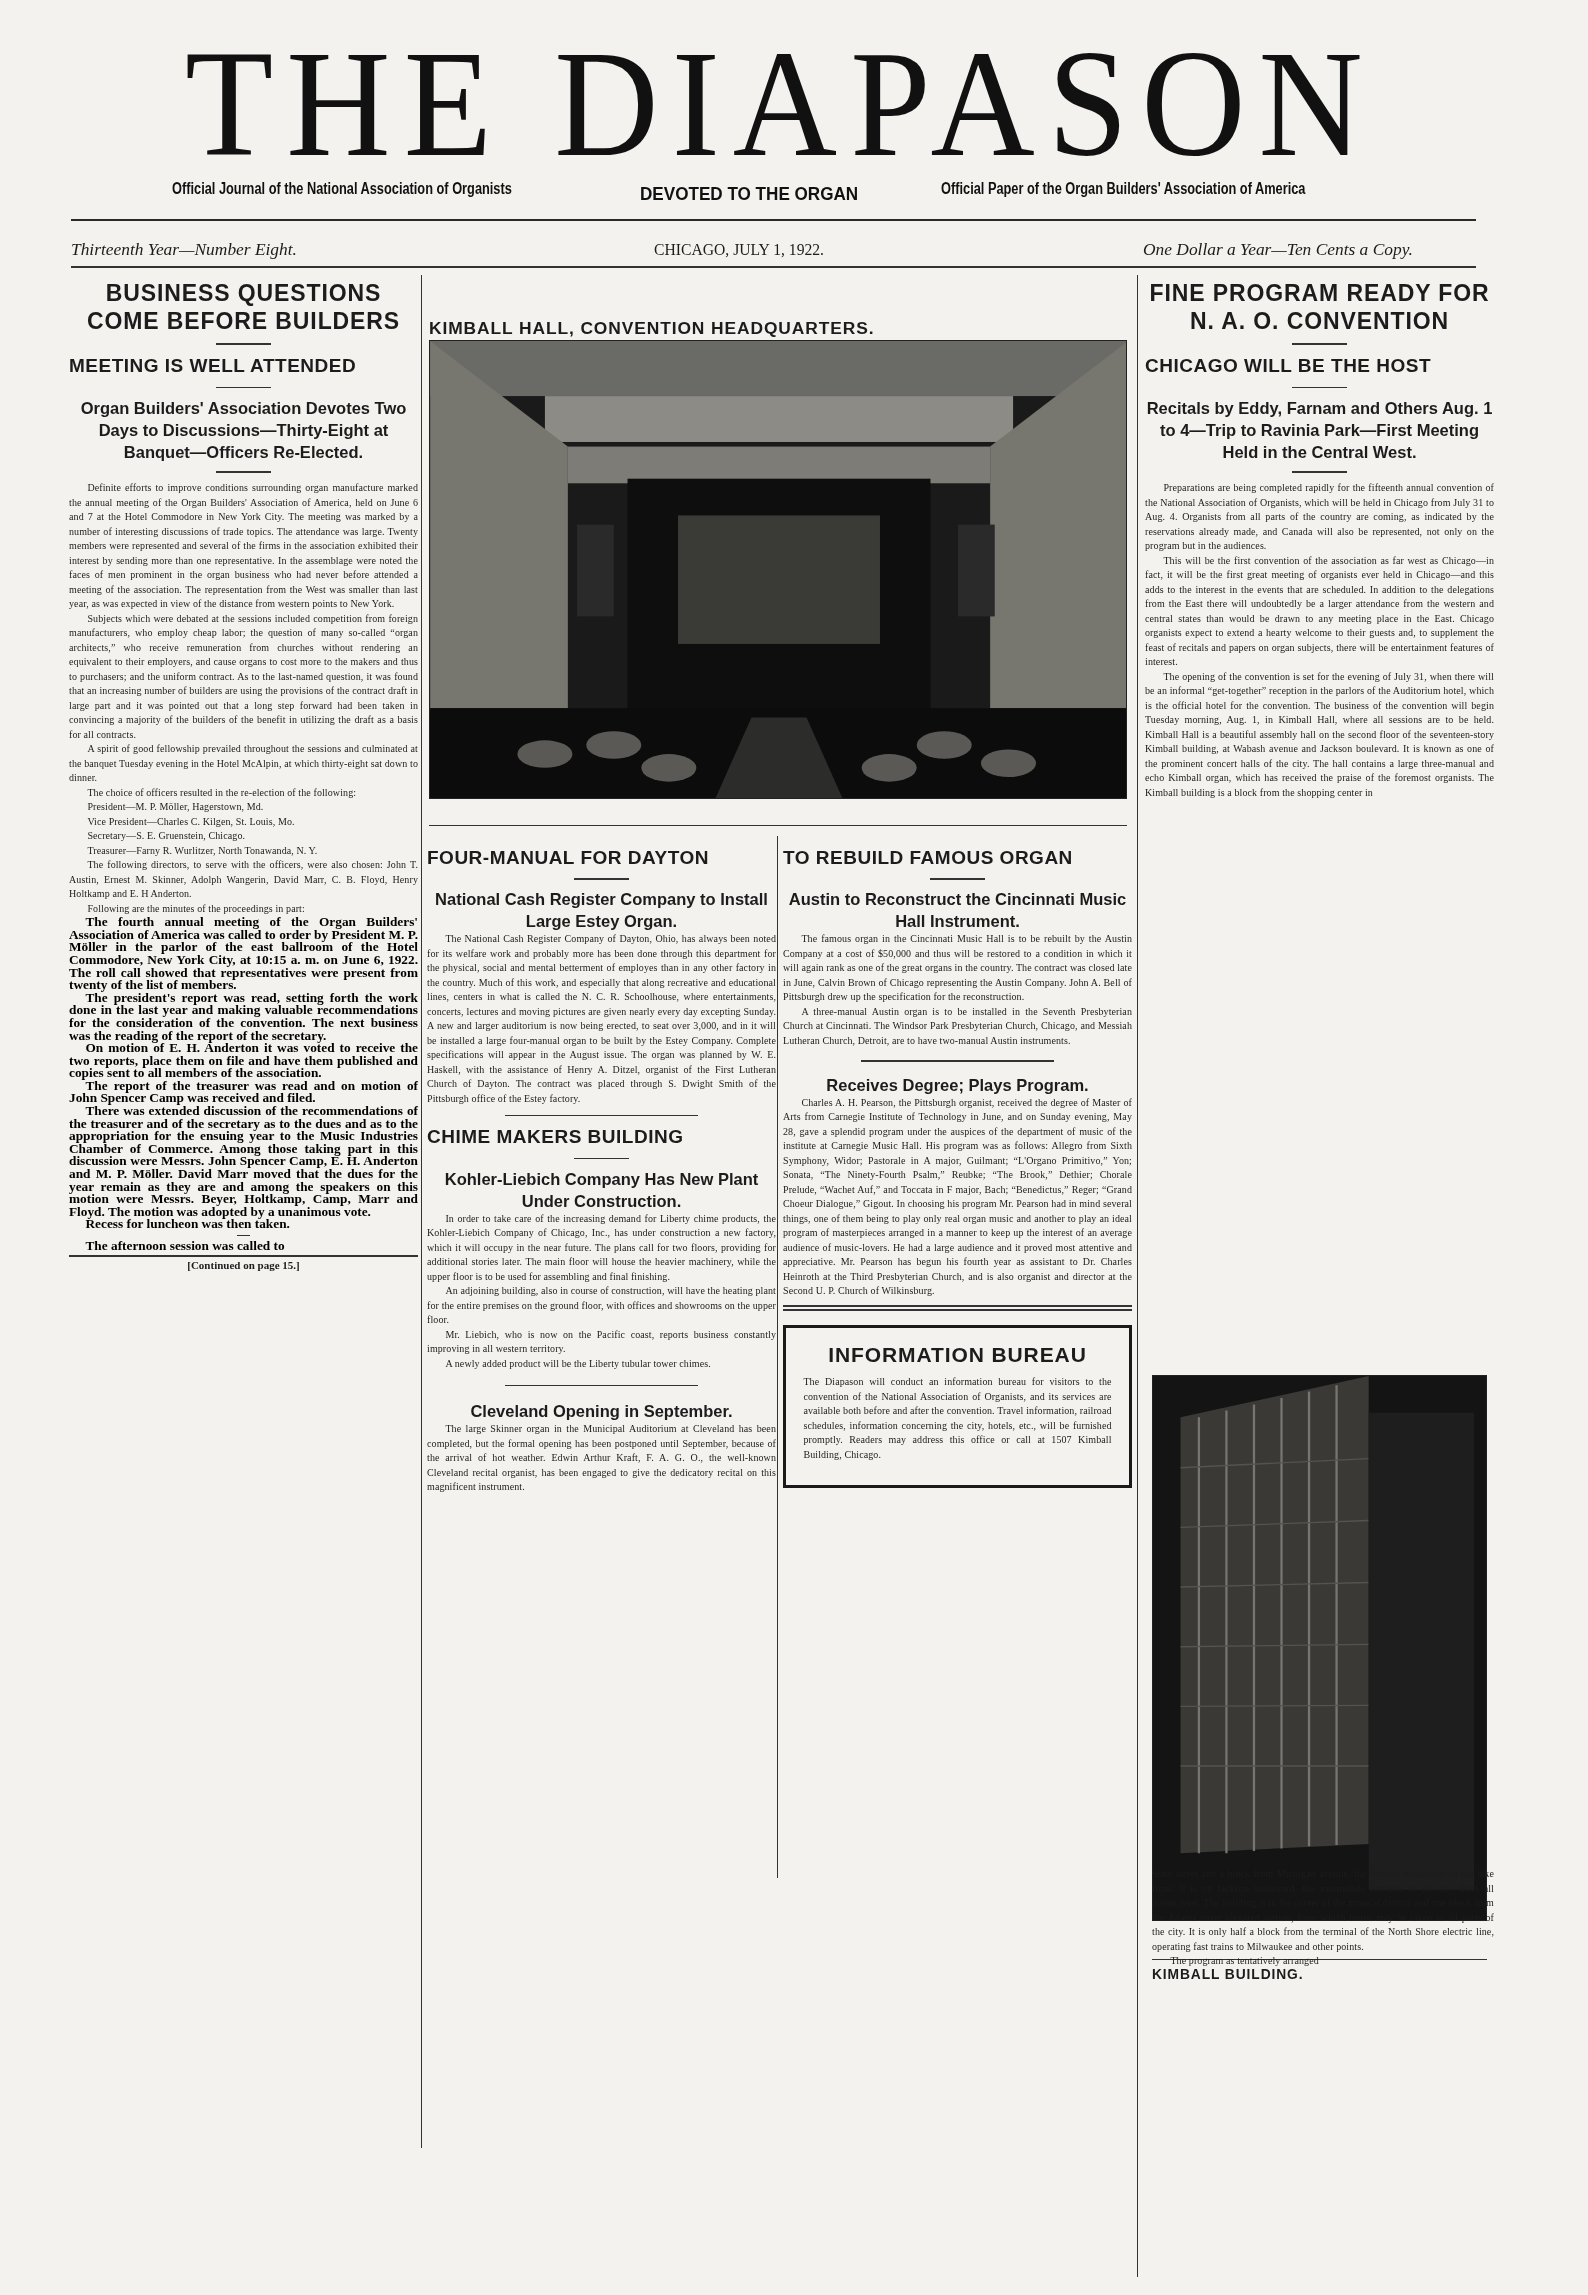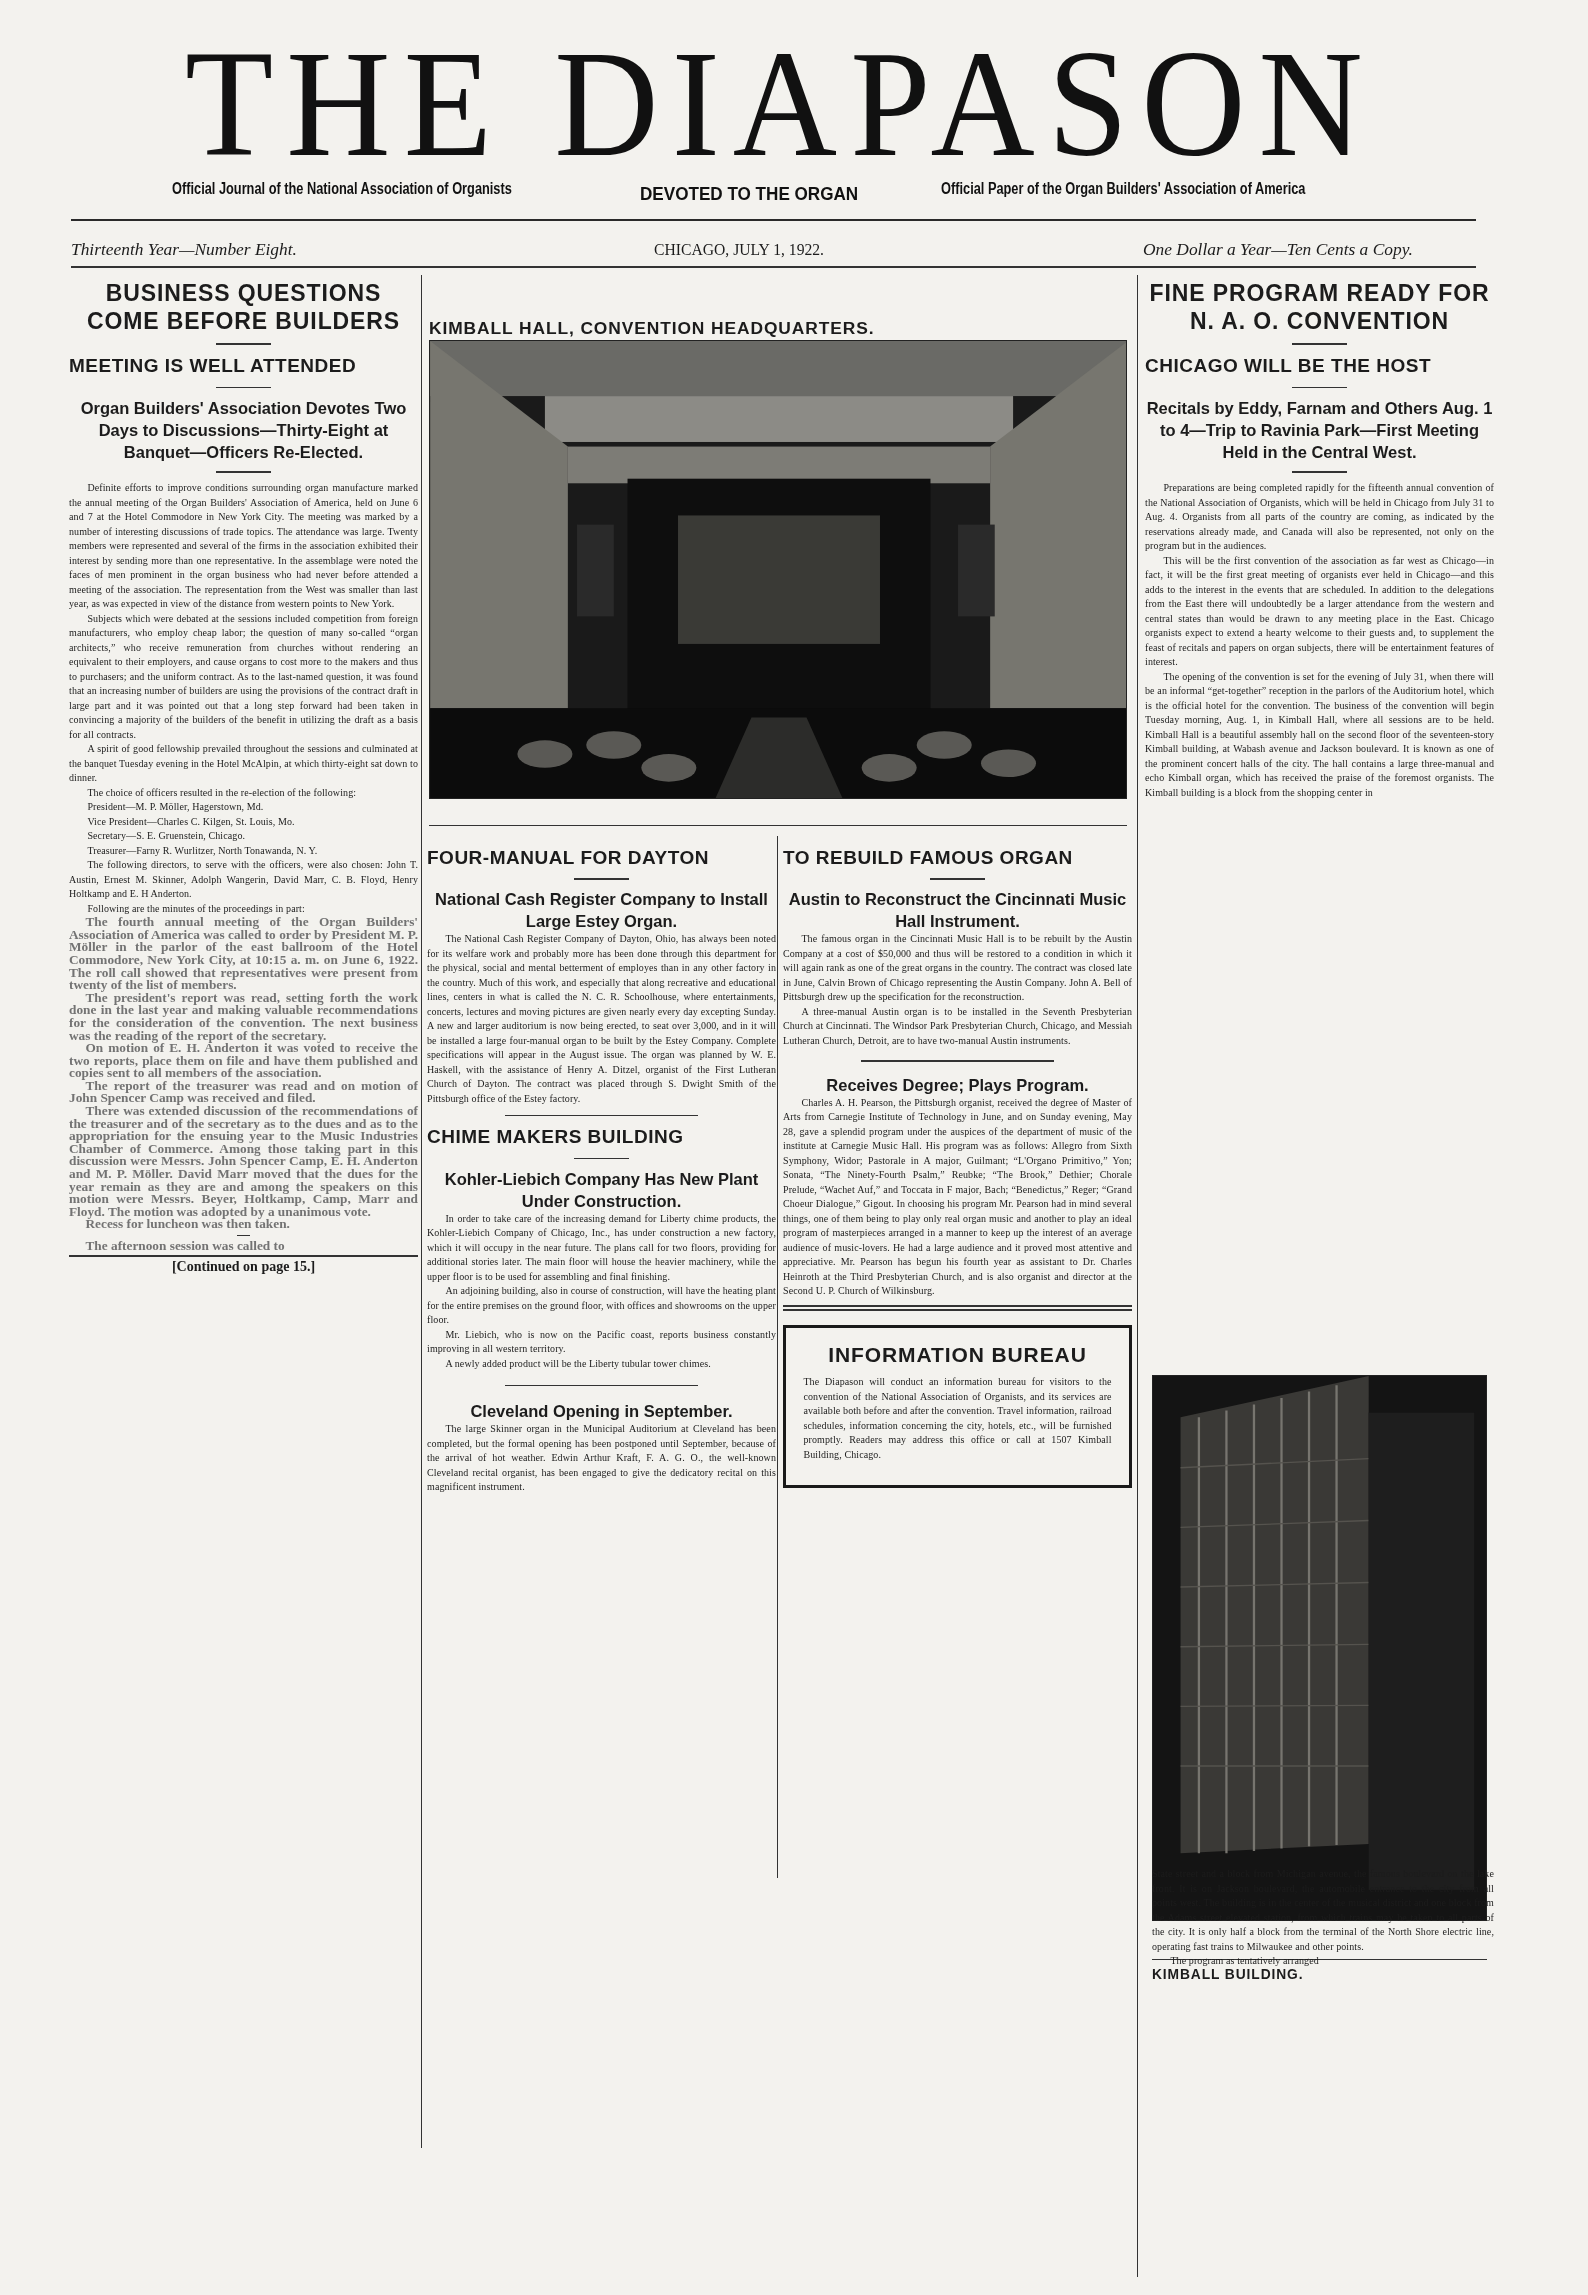--- a/index.html
+++ b/index.html
@@ -32,22 +32,22 @@
   .h-big { font-family: "Liberation Sans", sans-serif; font-weight: bold; font-size: 23px; line-height: 27.5px;
            text-align: center; letter-spacing: 0.9px; }
   .h-mid { font-family: "Liberation Sans", sans-serif; font-weight: bold; font-size: 19px; line-height: 25px;
            letter-spacing: 0.5px; }
   .h-sub { font-family: "Liberation Sans", sans-serif; font-weight: bold; font-size: 16.5px; line-height: 22px;
            text-align: center; }
   .dash { width: 55px; height: 1.8px; background: #333; margin: 8.3px auto; }
   .dash.long { width: 193px; height: 1.4px; }
   p.body { font-size: 10px; line-height: 14.5px; text-align: justify; text-indent: 18.4px; letter-spacing: 0.1px; }
   p.body.noindent { text-indent: 0; }
-  p.small { font-size: 13.3px; line-height: 12.6px; text-align: justify; text-indent: 16.5px; font-weight: bold; color: #737373; }
-  .center-note { text-align: center; font-size: 14px; font-weight: bold; margin-top: 0; }
+  p.small { font-size: 13.3px; line-height: 12.6px; text-align: justify; text-indent: 16.5px; font-weight: bold; color: #000000; }
+  .center-note { text-align: center; font-size: 11px; font-weight: bold; margin-top: 0; }
 
   .photo-caption { font-family: "Liberation Sans", sans-serif; font-weight: bold; font-size: 17.4px;
                    letter-spacing: 0.9px; margin-top: 36px; }
   .photo { position: absolute; background: #161616; overflow: hidden; border: 1.4px solid #222; }
   .hall-photo { left: 429px; top: 340px; width: 698px; height: 459px; }
   .bldg-photo { left: 1152px; top: 1375px; width: 335px; height: 546px; }
 
   .infobox { border: 3.2px solid #1a1a1a; padding: 13.8px 17.4px 23px 17.4px; margin-top: 13.8px; }
   .infobox .h-big { font-size: 21px; margin-bottom: 6.4px; }
   .rule-thin { height: 1.4px; background: #333; margin: 2.8px 0; }

